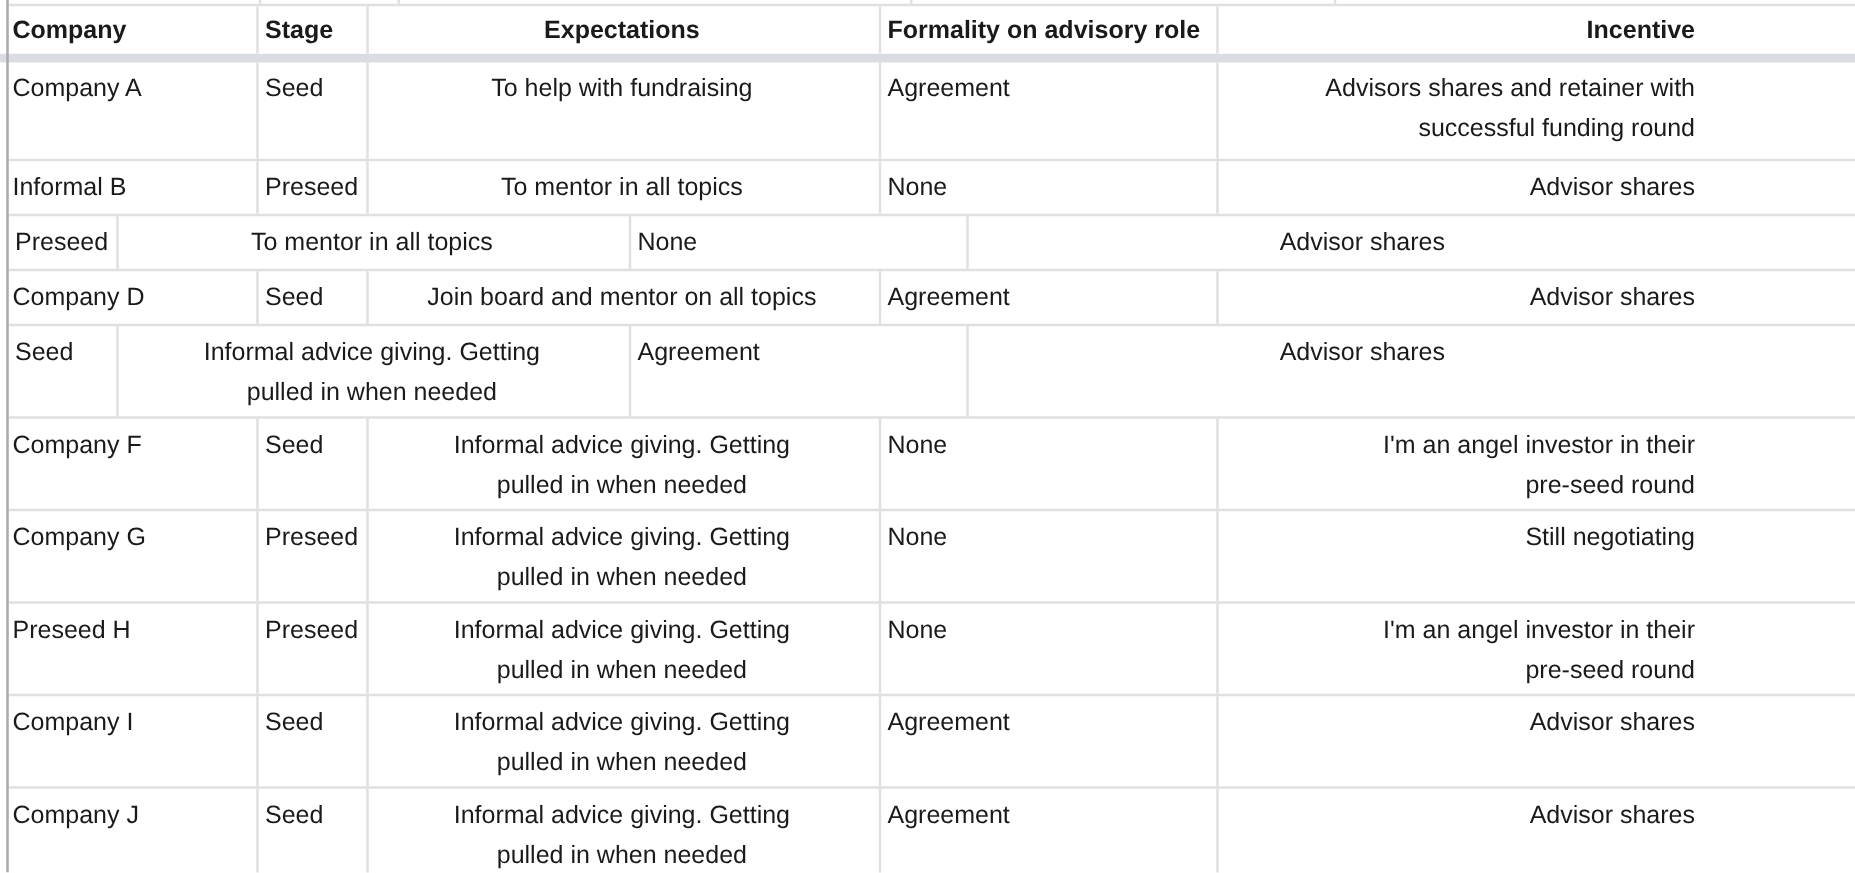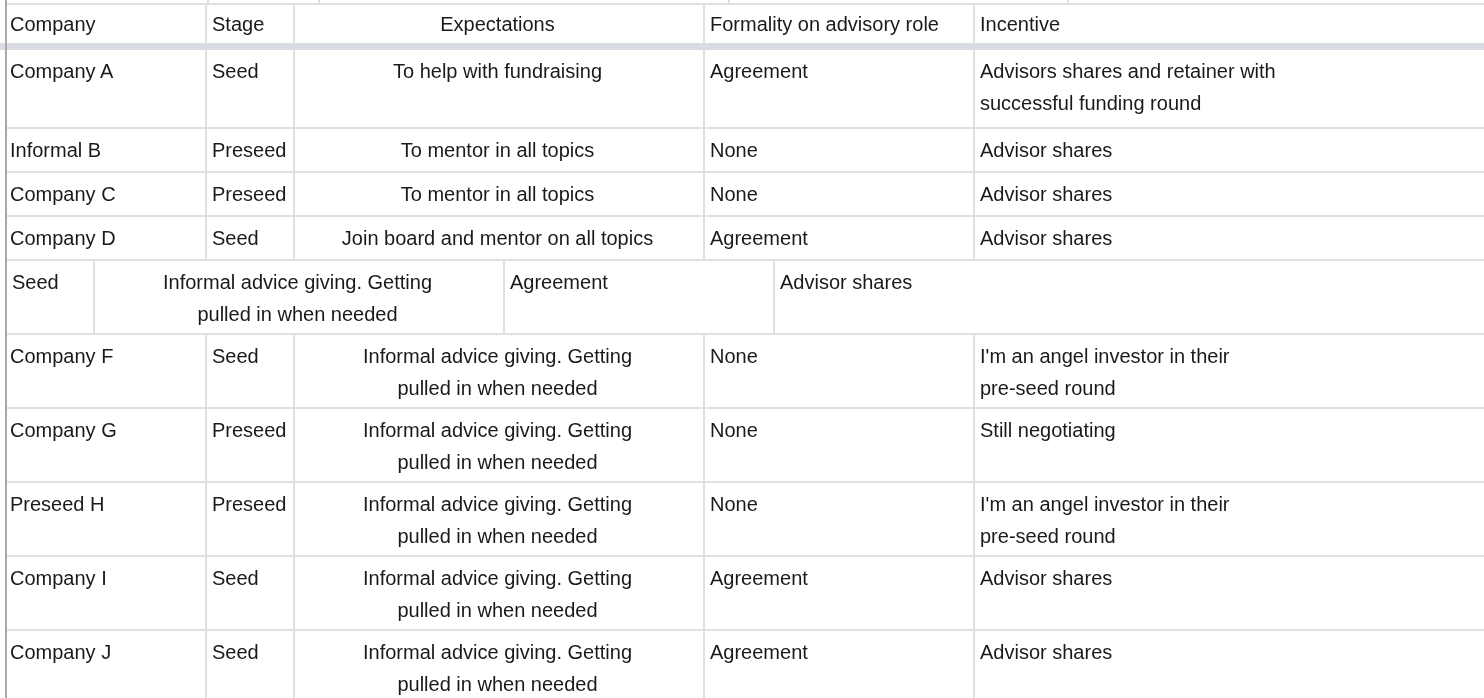--- a/index.html
+++ b/index.html
@@ -55,22 +55,22 @@
     padding:5px 8px 3px 5px;
     border-right:2px solid var(--border);
     white-space:pre-line;
     overflow:hidden;
   }
   .cell:last-child{border-right:none;}
   .c-company{width:200px;padding-left:3px;}
   .c-stage{width:88px;}
   .c-expectations{width:410px;text-align:center;}
   .c-formality{width:270px;}
-  .c-incentive{width:389px;}
-  .header-row .cell{font-weight:400;padding-top:3px;padding-bottom:11px;}
+  .c-incentive{width:389px;text-align:right;}
+  .header-row .cell{font-weight:700;padding-top:3px;padding-bottom:11px;}
 </style>
 </head>
 <body>
 
 <div class="sheet">
 
   <div class="sliver-divider d1"></div>
   <div class="sliver-divider d2"></div>
   <div class="sliver-divider d3"></div>
   <div class="sliver-divider d4"></div>
@@ -96,21 +96,20 @@
 
     <div class="row body-row">
       <div class="cell c-company">Informal B</div>
       <div class="cell c-stage">Preseed</div>
       <div class="cell c-expectations">To mentor in all topics</div>
       <div class="cell c-formality">None</div>
       <div class="cell c-incentive">Advisor shares</div>
     </div>
 
     <div class="row body-row">
-      <div class="cell c-company">Company C</div>
       <div class="cell c-stage">Preseed</div>
       <div class="cell c-expectations">To mentor in all topics</div>
       <div class="cell c-formality">None</div>
       <div class="cell c-incentive">Advisor shares</div>
     </div>
 
     <div class="row body-row">
       <div class="cell c-company">Company D</div>
       <div class="cell c-stage">Seed</div>
       <div class="cell c-expectations">Join board and mentor on all topics</div>

